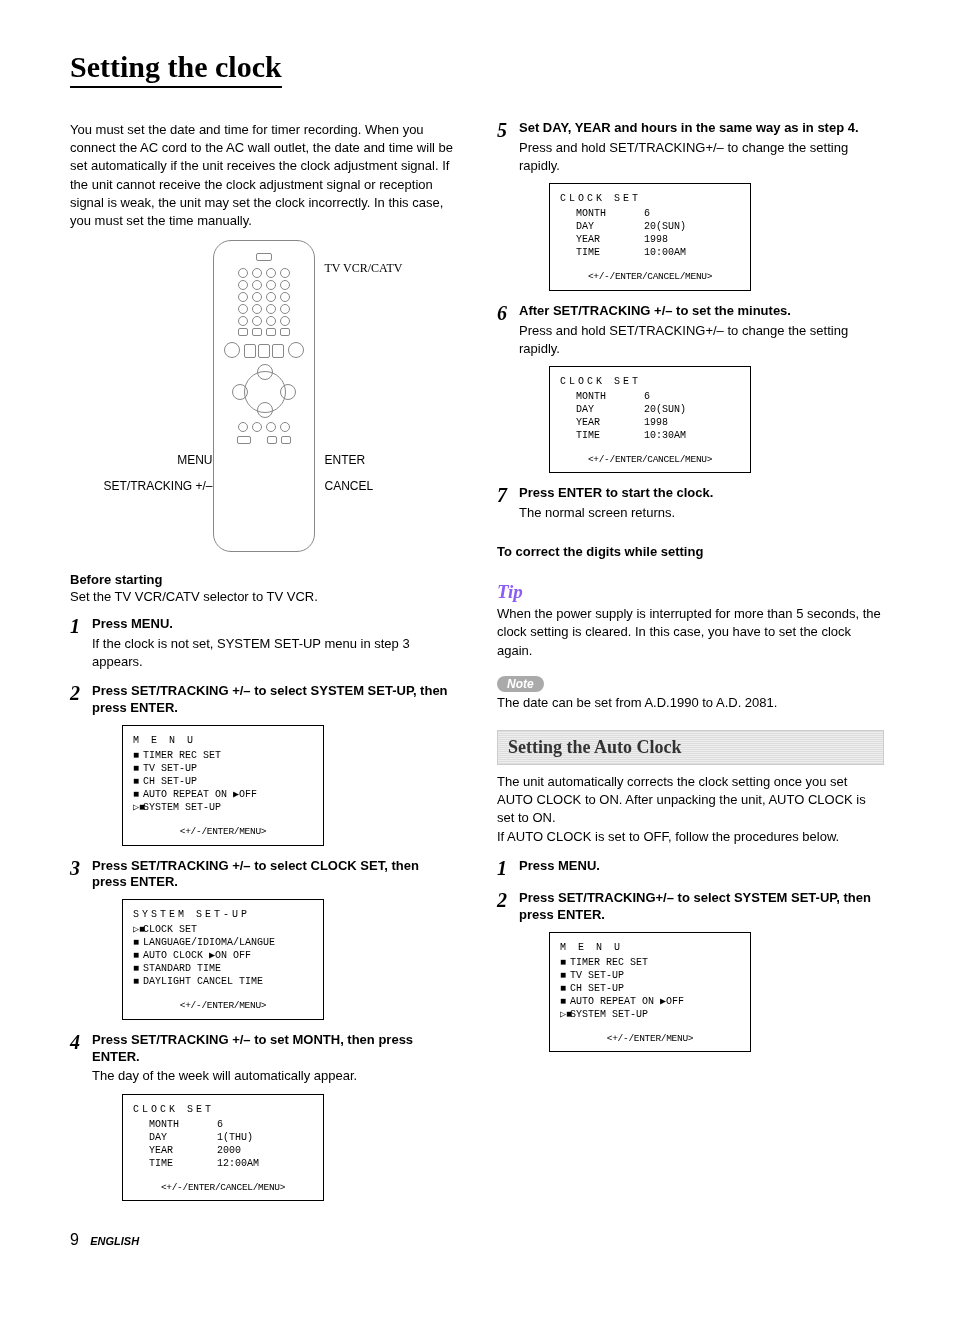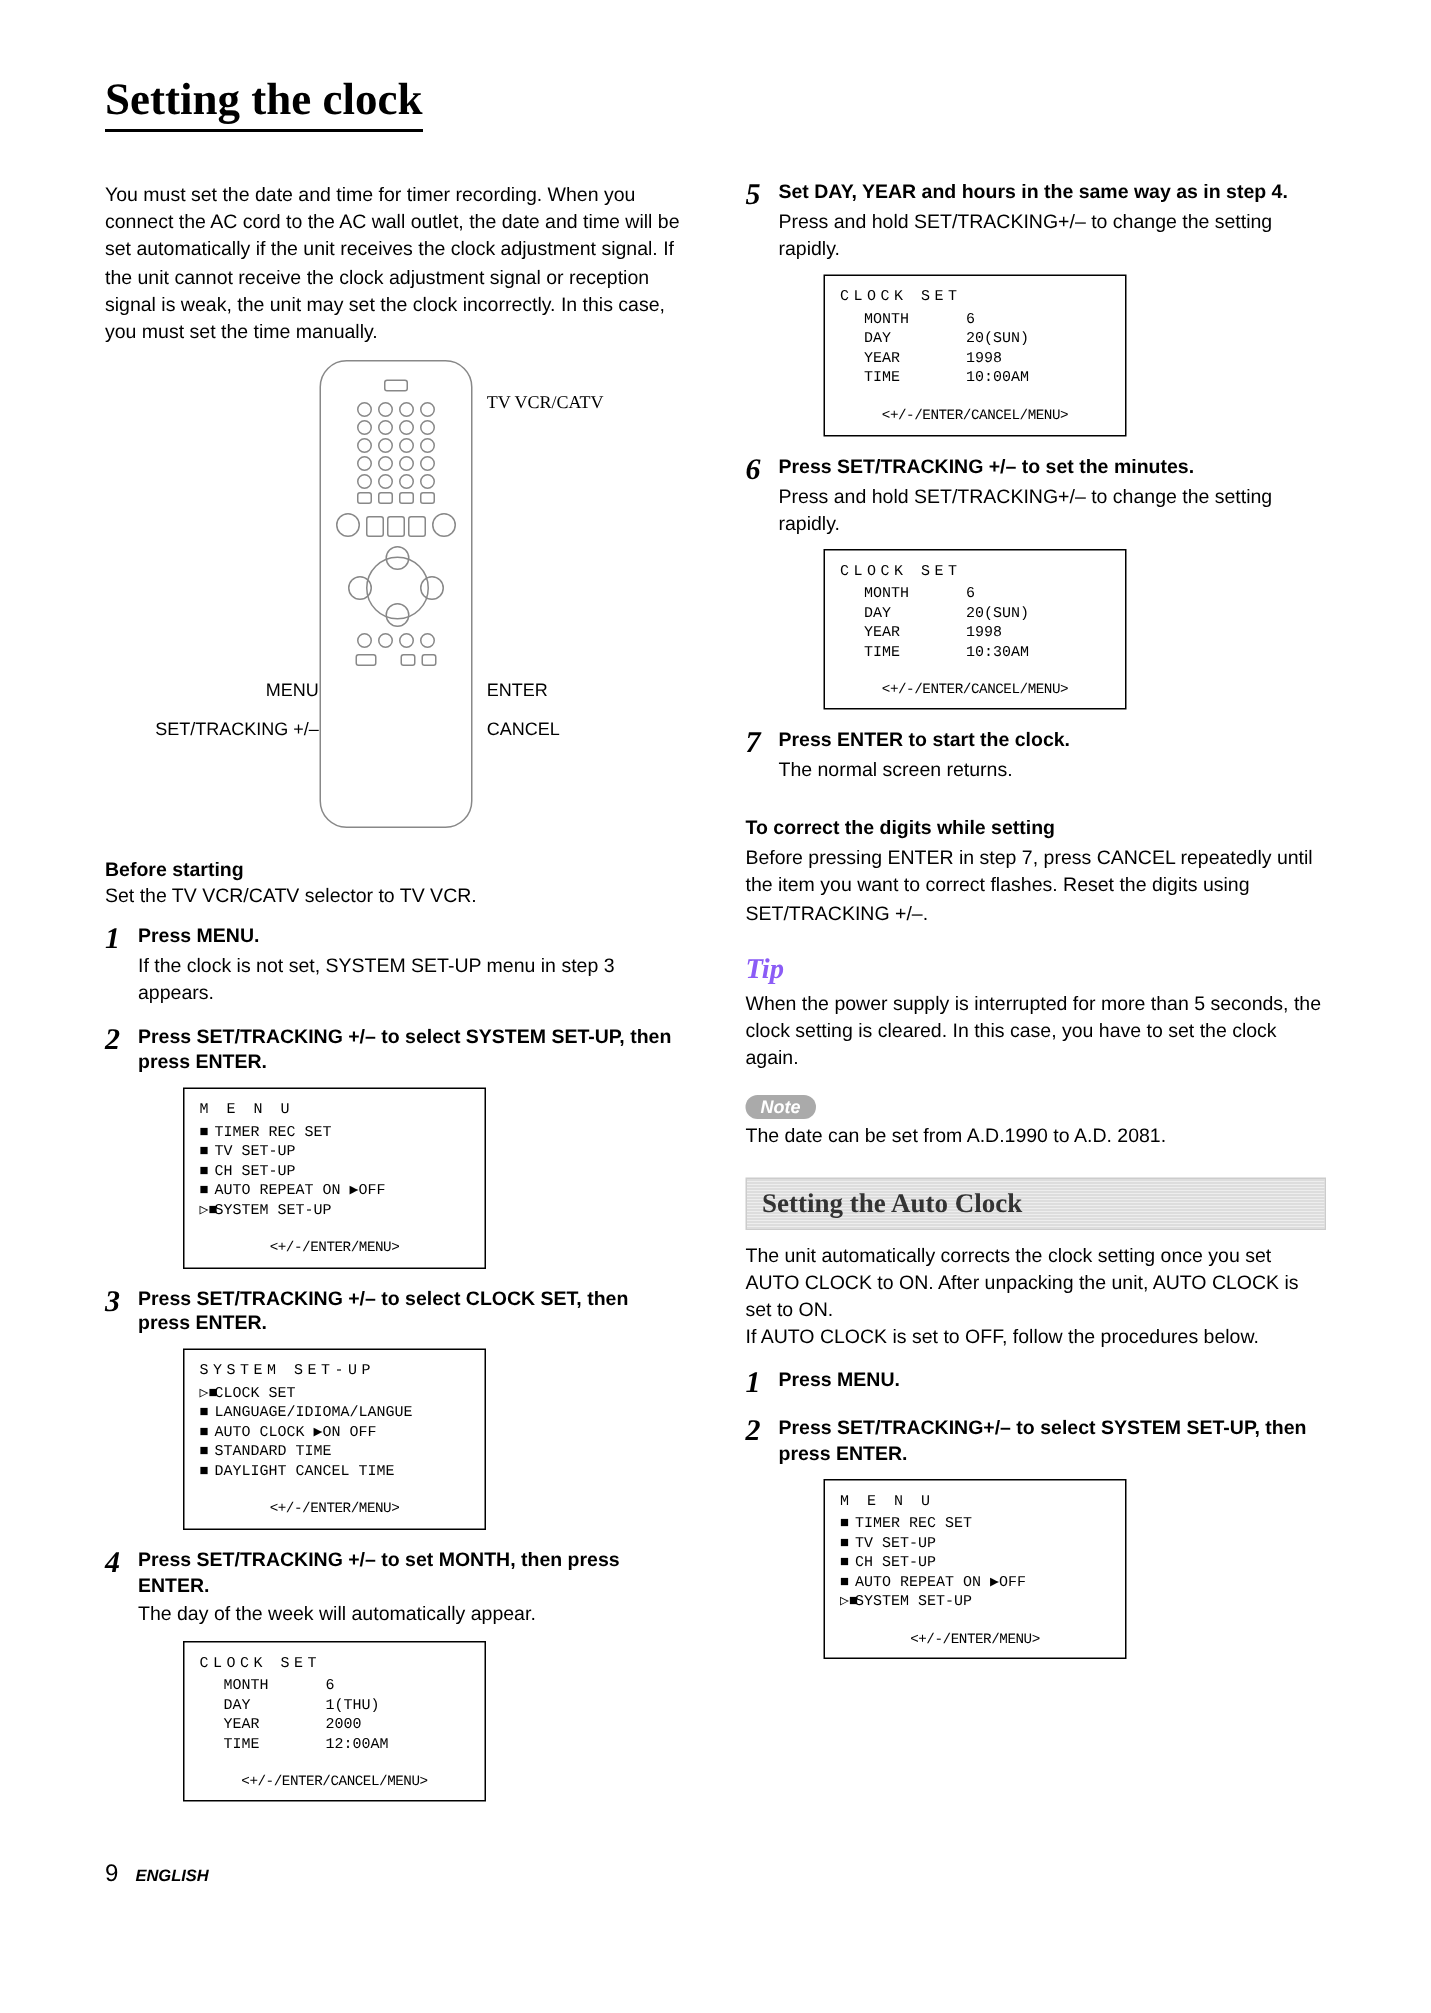--- a/index.html
+++ b/index.html
@@ -127,21 +127,21 @@
     margin-top: 18px;
     border:1px solid #ccc;
   }
   .banner-title {
     font-family: Georgia, serif;
     font-weight: bold;
     font-size: 18px;
     color: #333;
   }
   .page-footer {
-    margin-top: 40px;
+    margin-top: 30px;
     font-size: 12px;
   }
   .page-footer .pnum { font-size: 16px; font-weight: normal; margin-right: 8px; }
   .page-footer .lang { font-weight: bold; font-style: italic; font-size:11px;}
 </style>
 </head>
 <body>
 
 
 
@@ -366,21 +366,21 @@
                 <span class="osd-label">TIME</span>
                 <span>10:00AM</span>
               </div>
               <div class="osd-footer">&lt;+/-/ENTER/CANCEL/MENU&gt;</div>
             </div>
           </div>
         </div>
         <div class="step">
           <div class="step-num">6</div>
           <div class="step-body">
-            <div class="step-title">Press SET/TRACKING +/– to set the minutes.</div>
+            <div class="step-title">After SET/TRACKING +/– to set the minutes.</div>
             <div class="step-text">Press and hold SET/TRACKING+/– to change the setting rapidly.</div>
             <div class="osd">
               <div class="osd-title">CLOCK SET</div>
               <div class="osd-row">
                 <span style="width:16px;"></span>
                 <span class="osd-label">MONTH</span>
                 <span>6</span>
               </div>
               <div class="osd-row">
                 <span style="width:16px;"></span>
@@ -404,21 +404,20 @@
         <div class="step">
           <div class="step-num">7</div>
           <div class="step-body">
             <div class="step-title">Press ENTER to start the clock.</div>
             <div class="step-text">The normal screen returns.</div>
           </div>
         </div>
       </div>
 
     <div class="sec-title-right">To correct the digits while setting</div>
-    <div class="step-text">Before pressing ENTER in step 7, press CANCEL repeatedly until the item you want to correct flashes.  Reset the digits using SET/TRACKING +/–.</div>
 
     <div class="tip-label">Tip</div>
     <div class="step-text">When the power supply is interrupted for more than 5 seconds, the clock setting is cleared. In this case, you have to set the clock again.</div>
 
     <div class="note-label">Note</div>
     <div class="step-text">The date can be set from A.D.1990 to A.D. 2081.</div>
 
     <div class="banner">
       <span class="banner-title">Setting the Auto Clock</span>
     </div>

